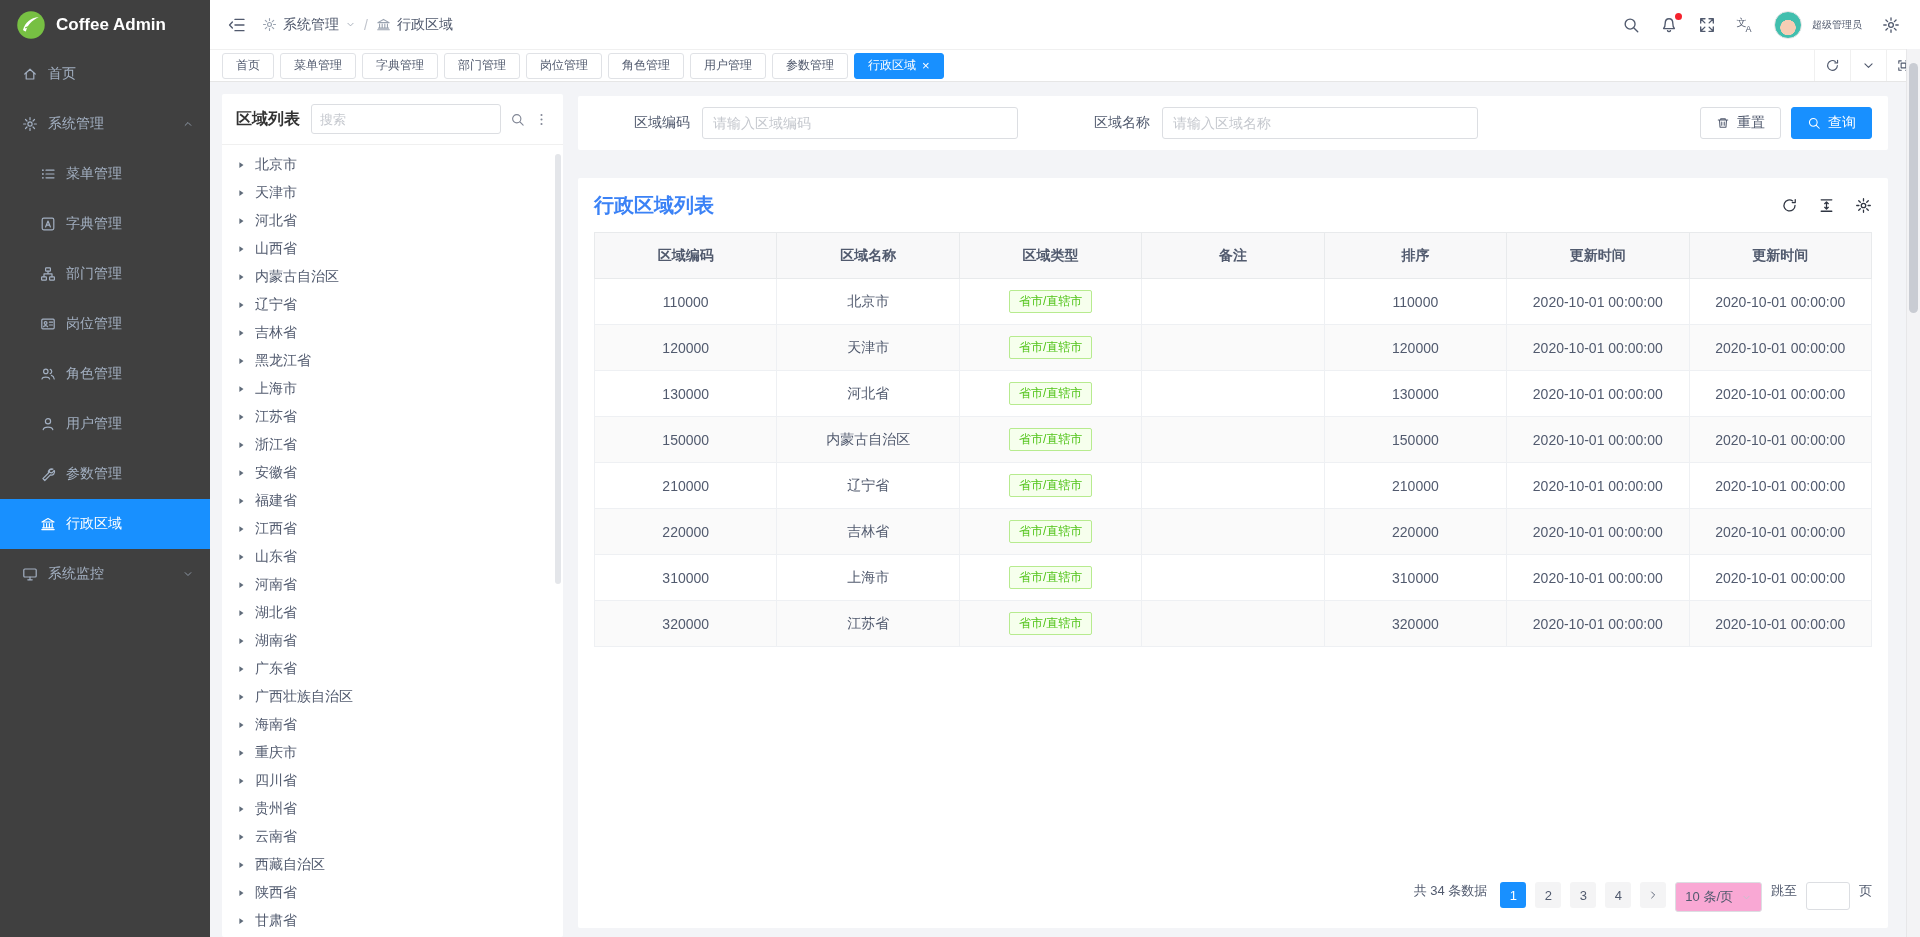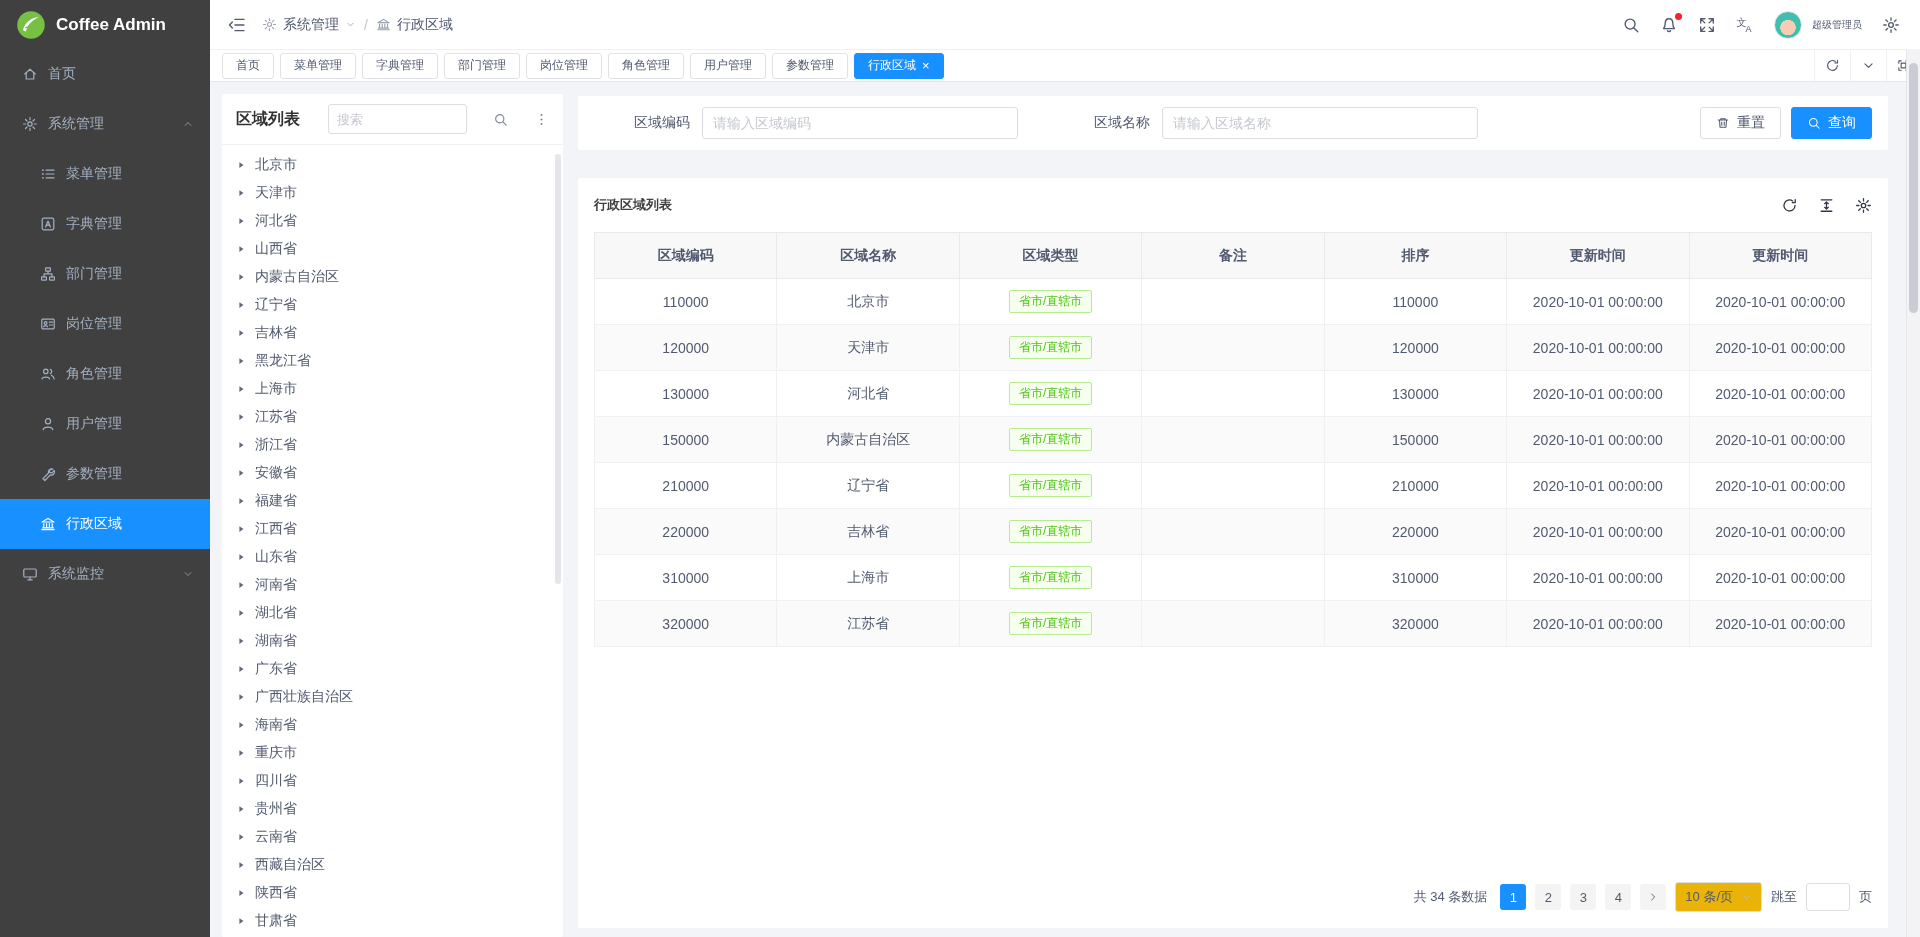--- a/index.html
+++ b/index.html
@@ -43,21 +43,21 @@
   .tab-close { font-size:13px; line-height:1; cursor:pointer; }
   .tabbar-right { display:flex; align-items:center; height:100%; }
   .tbb-icon { width:36px; height:100%; display:flex; align-items:center; justify-content:center; color:#515a6e; border-left:1px solid #f0f0f0; cursor:pointer; }
   .tbb-icon .ic { width:15px; height:15px; display:inline-flex; }
   .tbb-icon.boxed { width:34px; }
 
   
   .content { flex:1; display:flex; padding:12px 32px 0 12px; gap:15px; min-height:0; }
 
   .tree-card { width:341px; min-width:341px; background:#fff; border-radius:2px; display:flex; flex-direction:column; position:relative; }
-  .tree-head { display:flex; align-items:center; gap:26px; padding:10px 14px 10px 14px; border-bottom:1px solid #f0f0f0; }
+  .tree-head { display:flex; align-items:center; gap:9px; padding:10px 14px 10px 14px; border-bottom:1px solid #f0f0f0; }
   .tree-title { font-size:16px; font-weight:600; color:#333; white-space:nowrap; margin-right:2px; }
   .tree-search { flex:1; height:30px; border:1px solid #dcdee2; border-radius:3px; padding:0 8px; font-size:13px; color:#515a6e; outline:none; min-width:0; }
   input::placeholder { color:#c5c8ce; }
   .th-icon { width:15px; height:15px; color:#808695; display:inline-flex; cursor:pointer; flex-shrink:0; }
   .tree-list { flex:1; overflow:hidden; padding-top:6px; }
   .tree-item { height:28px; display:flex; align-items:center; gap:9px; padding-left:14px; font-size:14px; color:#515a6e; cursor:pointer; white-space:nowrap; }
   .ti-caret { width:10px; height:10px; color:#5f6b7a; display:inline-flex; flex-shrink:0; }
   .tree-scrollbar { position:absolute; right:2px; top:60px; width:6px; height:430px; background:#e4e6ea; border-radius:3px; }
 
   .right-col { flex:1; display:flex; flex-direction:column; gap:28px; min-width:0; padding-top:2px; }
@@ -67,37 +67,37 @@
   .f-group input { width:316px; height:32px; border:1px solid #dcdee2; border-radius:3px; padding:0 10px; font-size:14px; color:#515a6e; outline:none; }
   .f-group.g2 { margin-left:76px; }
   .f-actions { margin-left:auto; display:flex; gap:10px; }
   .btn-reset,.btn-search { height:32px; display:inline-flex; align-items:center; gap:7px; padding:0 15px; font-size:14px; border-radius:3px; cursor:pointer; font-family:inherit; }
   .btn-reset { background:#fff; border:1px solid #dcdee2; color:#515a6e; }
   .btn-search { background:#1890ff; border:1px solid #1890ff; color:#fff; }
   .btn-ic { width:14px; height:14px; display:inline-flex; }
 
   .table-card { flex:1; background:#fff; border-radius:2px; display:flex; flex-direction:column; padding:0 16px; margin-bottom:9px; min-height:0; }
   .card-head { height:54px; min-height:54px; display:flex; align-items:center; }
-  .card-title { font-size:13px; font-weight:600; color:#404040; }
+  .card-title { font-size:20px; font-weight:600; color:#3b82f6; }
   .card-tools { margin-left:auto; display:flex; gap:20px; color:#2f3542; }
   .card-tools .tool { width:17px; height:17px; display:inline-flex; cursor:pointer; }
 
   table { width:100%; border-collapse:collapse; font-size:14px; color:#515a6e; table-layout:fixed; }
   thead th { background:#f8f8f9; height:46px; font-weight:600; border:1px solid #e8eaec; text-align:center; cursor:pointer; }
   tbody td { border:1px solid #eef0f3; height:46px; text-align:center; }
   tbody tr:nth-of-type(even) { background:#fafafa; }
   .tag { display:inline-block; padding:3px 9px; font-size:12px; color:#52c41a; background:#f6ffed; border:1px solid #b7eb8f; border-radius:2px; line-height:1.3; }
 
-  .pager { margin-top:auto; display:flex; align-items:center; justify-content:flex-end; gap:9px; padding:14px 0 16px; font-size:13px; color:#515a6e; }
+  .pager { margin-top:auto; display:flex; align-items:flex-start; justify-content:flex-end; gap:9px; padding:14px 0 16px; font-size:13px; color:#515a6e; }
   .pg-total { margin-right:4px; }
   .pg-pages { display:flex; gap:9px; }
   .pg-btn { min-width:26px; height:26px; border-radius:3px; background:#f4f4f5; color:#515a6e; display:inline-flex; align-items:center; justify-content:center; font-size:13px; cursor:pointer; }
   .pg-btn.active { background:#1890ff; color:#fff; }
   .pg-next .ic { width:12px; height:12px; display:inline-flex; }
-  .pg-size { height:30px; border:1px solid #dcdee2; border-radius:3px; display:inline-flex; align-items:center; gap:8px; padding:14px 9px; cursor:pointer; background:#eab308; }
+  .pg-size { height:30px; border:1px solid #dcdee2; border-radius:3px; display:inline-flex; align-items:center; gap:8px; padding:14px 9px; cursor:pointer; background:#f9a8d4; }
   .pg-caret { width:11px; height:11px; color:#c0c4cc; display:inline-flex; }
   .pg-jump { width:44px; height:28px; border:1px solid #dcdee2; border-radius:3px; outline:none; padding:0 6px; font-size:13px; color:#515a6e; }
 
   .win-scrollbar { position:absolute; right:0; top:49px; bottom:0; width:14px; background:#f3f3f5; border-left:1px solid #e7e7e9; }
   .win-scrollbar i { position:absolute; left:2px; right:2px; top:14px; height:250px; background:#c9ccd3; border-radius:5px; }
 </style>
 </head>
 <body>
 
 <div class="app">

